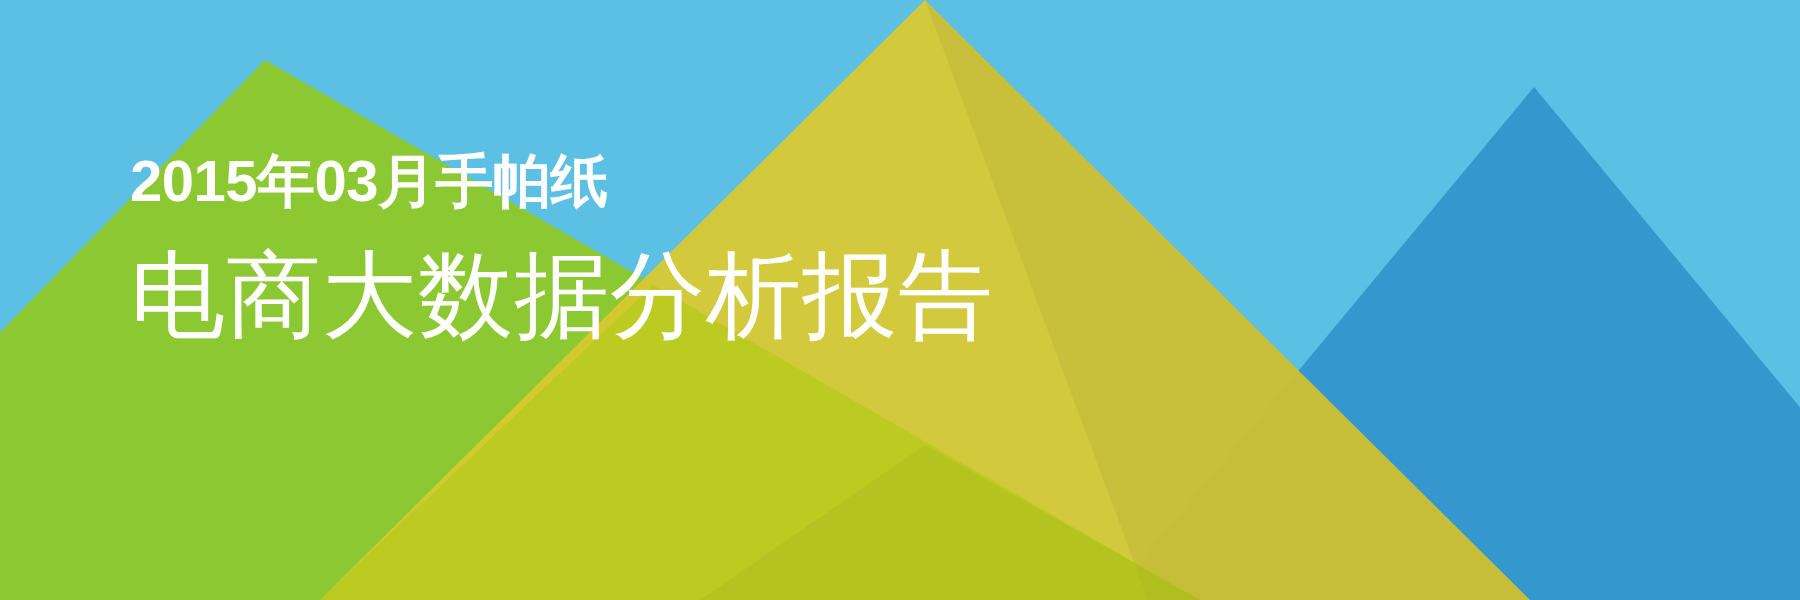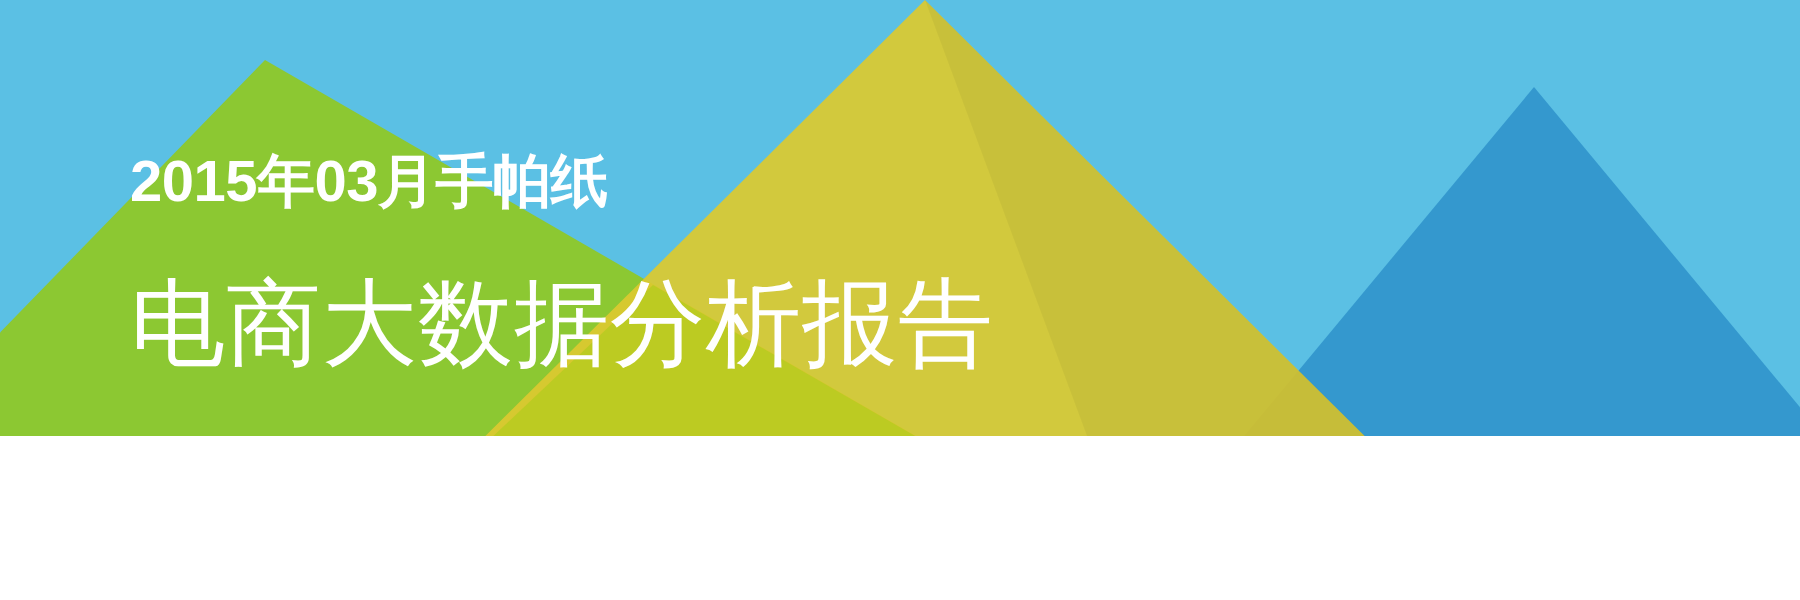--- a/index.html
+++ b/index.html
@@ -5,21 +5,21 @@
 <style>
   html, body {
     margin: 0;
     padding: 0;
     background: #ffffff;
   }
 
   #banner {
     position: relative;
     width: 1800px;
-    height: 436px;
+    height: 600px;
     overflow: hidden;
     font-family: "Liberation Sans", "DejaVu Sans", sans-serif;
     background: #d946ef;
     -webkit-font-smoothing: antialiased;
   }
 
   #banner-svg {
     position: absolute;
     left: 0;
     top: 0;
@@ -51,21 +51,20 @@
     font-weight: 700;
     letter-spacing: -0.5px;
   }
 
   #title-line-2 {
     left: 130px;
     top: 248px;
     font-size: 95px;
     font-weight: 400;
     letter-spacing: 1px;
-    margin-top: 28px;
   }
 </style>
 </head>
 <body>
 
 <div id="banner">
 
   <svg id="banner-svg" viewBox="0 0 1800 600" preserveAspectRatio="none">
 
     <rect x="0" y="0" width="1800" height="600" fill="#5BC0E4"></rect>

